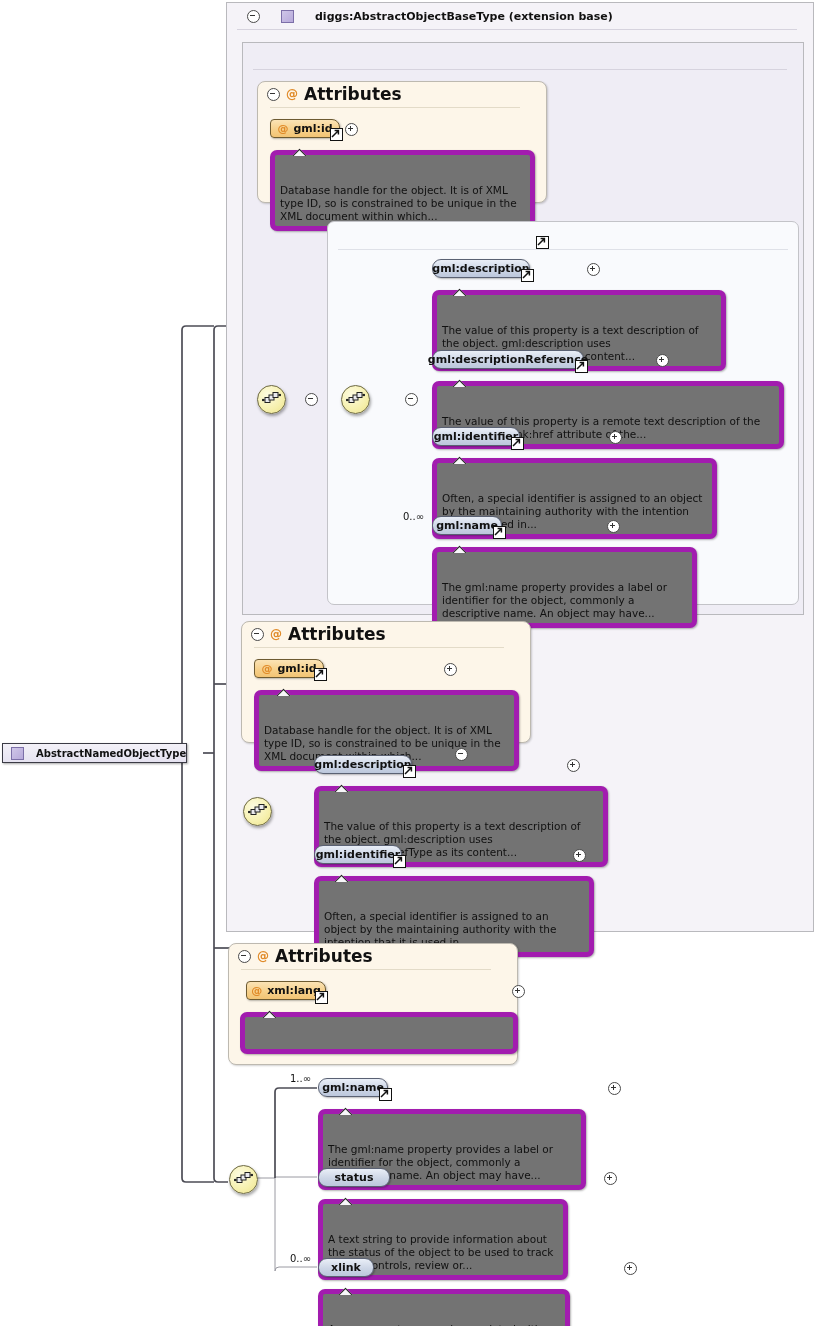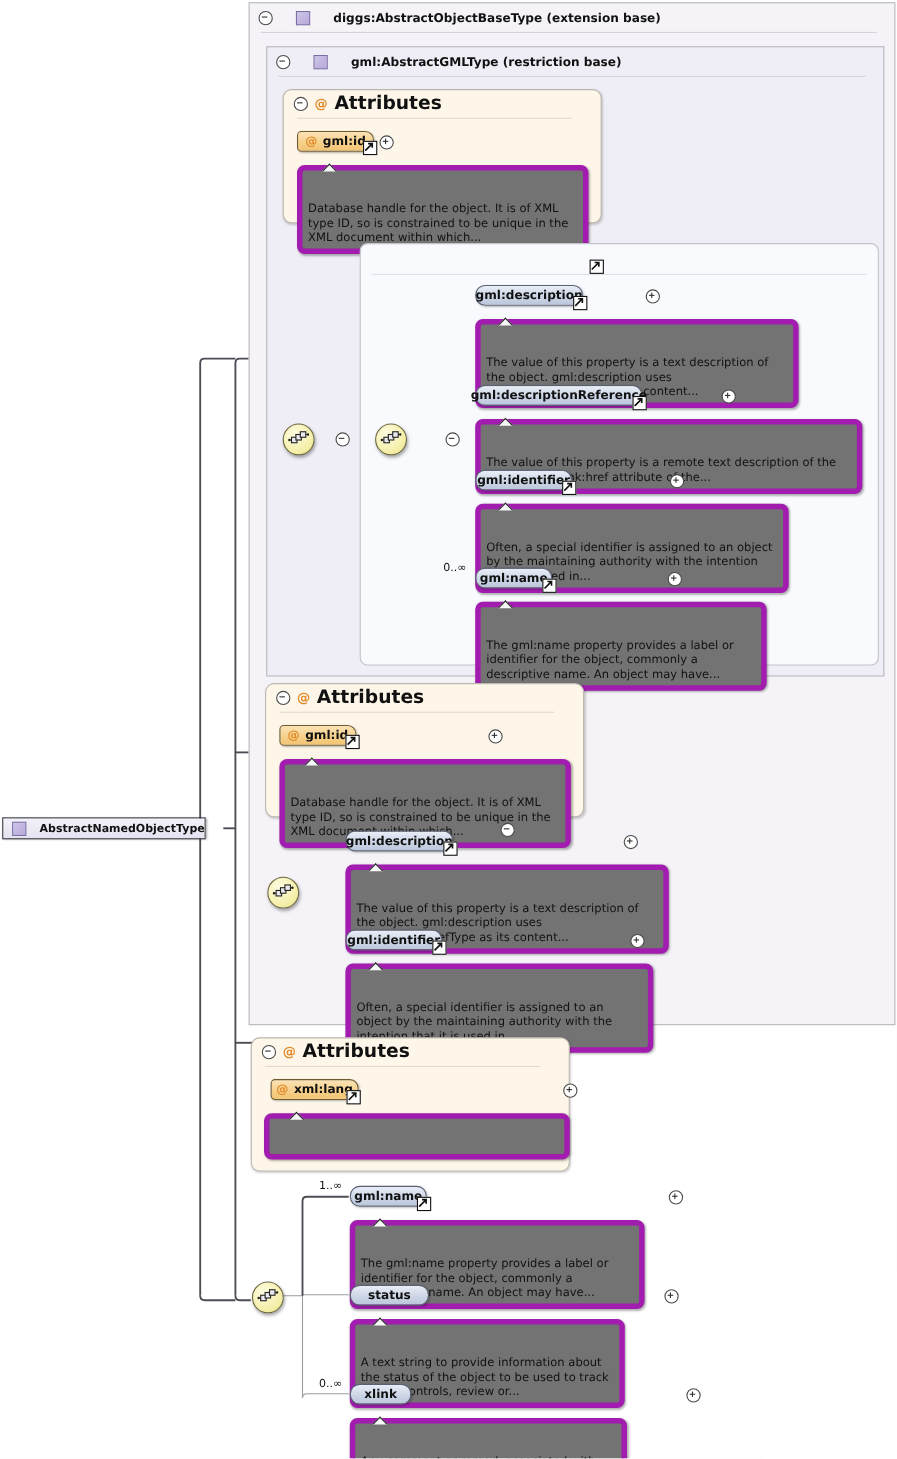--- a/index.html
+++ b/index.html
@@ -27,21 +27,21 @@
   }
   .panel.lvl1{background:#f5f3f8;}
   .panel.lvl2{background:#efedf5;}
   .panel.group{
     background:#f9fafd;
     border:1px solid #c3c3c8;
     border-radius:7px;
   }
   .panel-hdr{
     position:absolute;
-    left:0;top:0;
+    left:12px;top:0;
     height:26px;
     display:flex;
     align-items:center;
     gap:21px;
     padding-left:8px;
     white-space:nowrap;
   }
   .panel-hdr .ttl{
     font-weight:bold;
     font-size:11px;
@@ -276,25 +276,20 @@
     <div class="panel-hdr" style="width:560px;">
       <span class="minus"></span>
       <span class="typeicon"></span>
       <span class="ttl">diggs:AbstractObjectBaseType (extension base)</span>
     </div>
     <div class="hdr-rule" style="left:10px;top:26px;width:560px;"></div>
   </div>
 
   
   <div class="panel lvl2" style="left:242px;top:42px;width:562px;height:573px;">
-    <div class="panel-hdr" style="width:540px;">
-      <span class="minus"></span>
-      <span class="typeicon"></span>
-      <span class="ttl">gml:AbstractGMLType (restriction base)</span>
-    </div>
     <div class="hdr-rule" style="left:10px;top:26px;width:534px;"></div>
   </div>
 
   
   <div class="attrbox" style="left:257px;top:81px;width:290px;height:122px;">
     <div class="attr-hdr" style="width:270px;">
       <span class="minus"></span>
       <span class="atsign">@</span>
       <span class="ttl">Attributes</span>
     </div>

